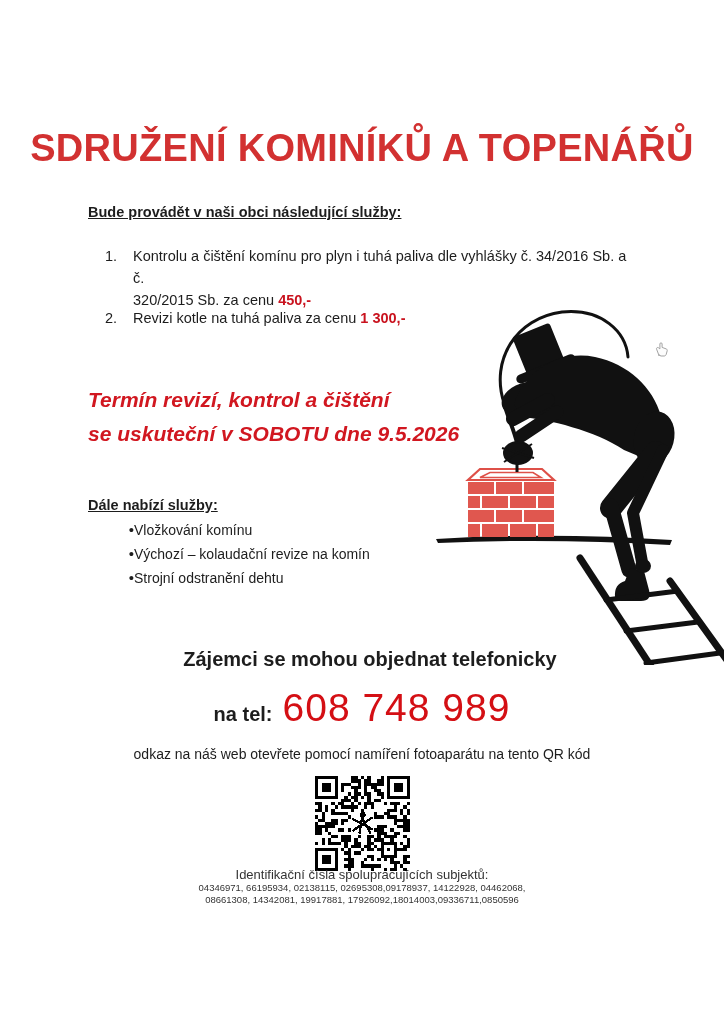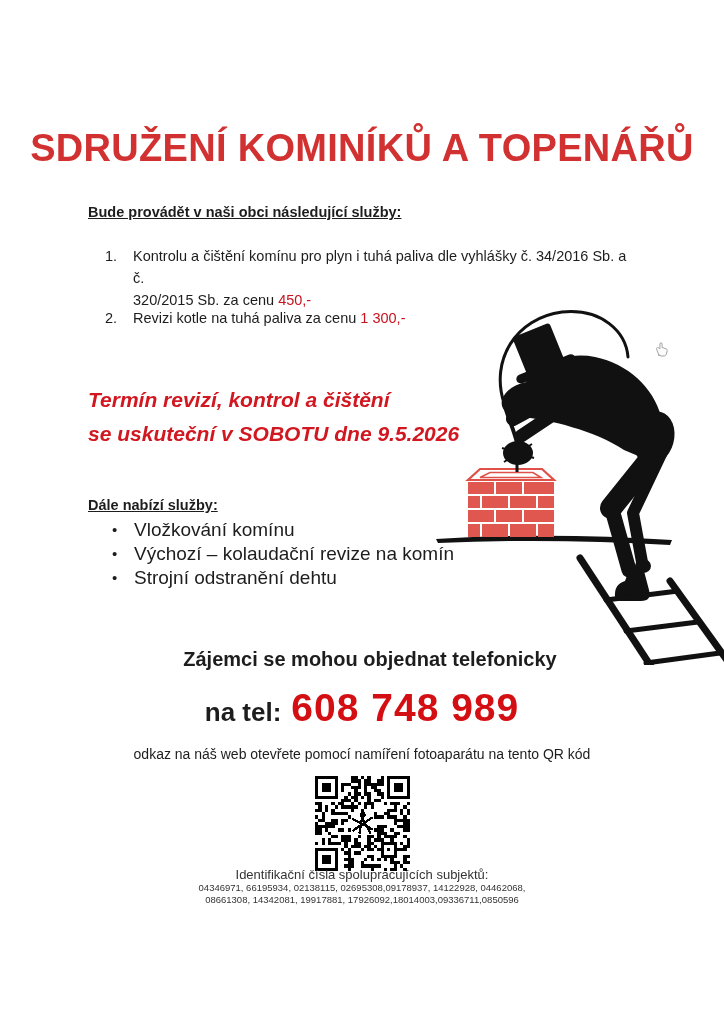--- a/index.html
+++ b/index.html
@@ -21,44 +21,44 @@
   #svc-heading{top:204px;}
   #more-heading{top:497px;}
   
   .num-item{
     position:absolute;left:105px;width:525px;font-size:14.5px;line-height:22px;
     display:flex;z-index:2;
   }
   #item1{top:245px;}
   #item2{top:307px;}
   .num{flex:0 0 28px;}
-  .price{color:#c9121e;font-weight:400;}
+  .price{color:#c9121e;font-weight:700;}
   
   .notice{
     position:absolute;left:88px;top:383px;z-index:2;
     font-size:21px;font-weight:700;font-style:italic;color:#d11720;line-height:34px;
   }
   
   .bullets{
     position:absolute;left:112px;top:518px;margin:0;padding:0;list-style:none;
-    font-size:19px;line-height:24px;z-index:2;
+    font-size:14px;line-height:24px;z-index:2;text-align:right;
   }
   .bullets li{display:flex;}
   .bullets li::before{content:"\2022";flex:0 0 22px;font-size:15px;}
   
   .order-line{
     position:absolute;top:648px;left:8px;width:100%;text-align:center;
     font-size:20px;font-weight:700;z-index:2;
   }
   .phone-row{
     position:absolute;top:686px;left:0;width:100%;z-index:2;
     display:flex;justify-content:center;align-items:baseline;gap:10px;
   }
-  .phone-label{font-size:26px;font-weight:700;}
-  .phone-number{font-size:39px;font-weight:700;color:#d40f14;letter-spacing:1px;text-align:right;}
+  .phone-label{font-size:20px;font-weight:700;}
+  .phone-number{font-size:39px;font-weight:400;color:#d40f14;letter-spacing:1px;text-align:right;}
   
   .qr-instruction{position:absolute;top:746px;left:0;width:100%;text-align:center;font-size:14px;z-index:2;}
   .qr-wrap{position:absolute;top:776px;left:315px;width:95px;height:95px;z-index:2;}
   .qr-wrap svg{width:95px;height:95px;display:block;}
   
   .ids{
     position:absolute;top:869px;left:0;width:100%;text-align:center;
     font-size:9.5px;line-height:12.5px;color:#333;z-index:2;
   }
   .ids .ids-heading{font-size:13px;}

